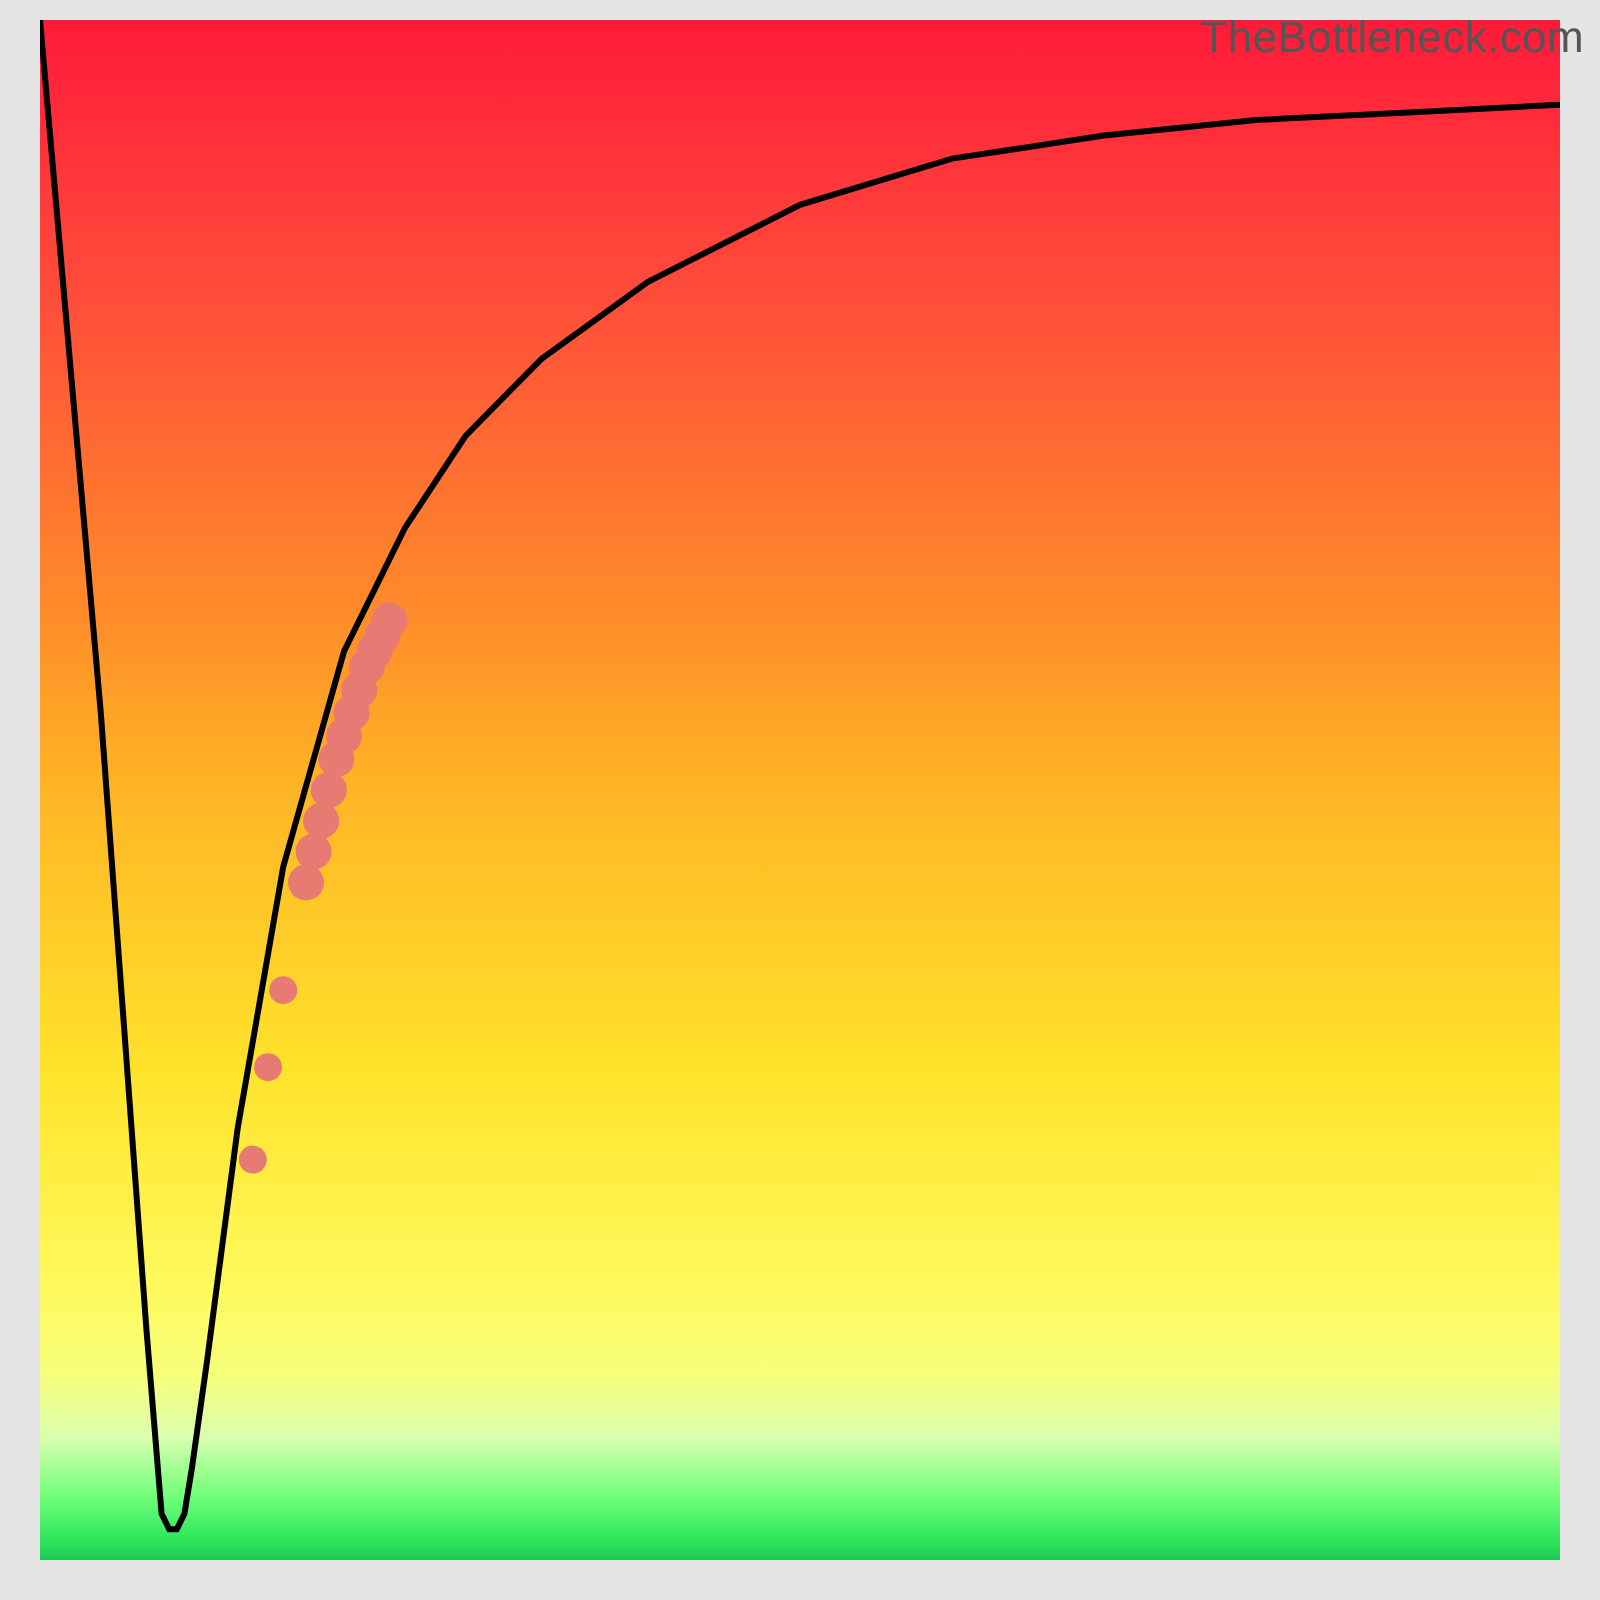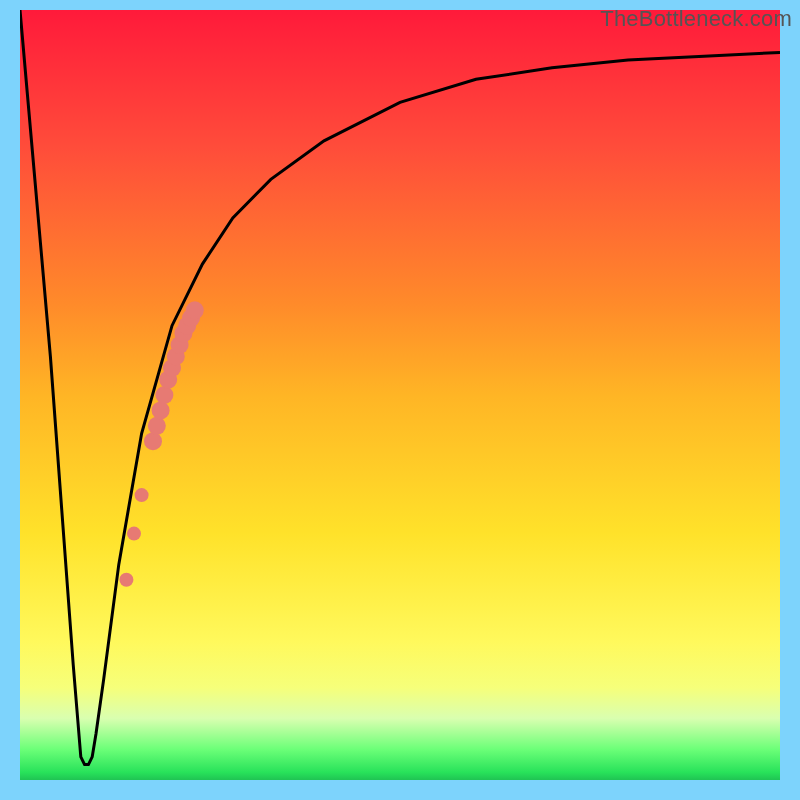--- a/index.html
+++ b/index.html
@@ -7,21 +7,21 @@
     padding: 0;
     background: #000;
     width: 800px;
     height: 800px;
     overflow: hidden;
   }
   .frame {
     position: relative;
     width: 800px;
     height: 800px;
-    background: #7dd3fc;
+    background: #e5e5e5;
   }
   .plot-area {
     position: absolute;
     left: 20px;
     top: 10px;
     width: 760px;
     height: 770px;
     background: linear-gradient(
       to bottom,
       #ff1a3a 0%,

